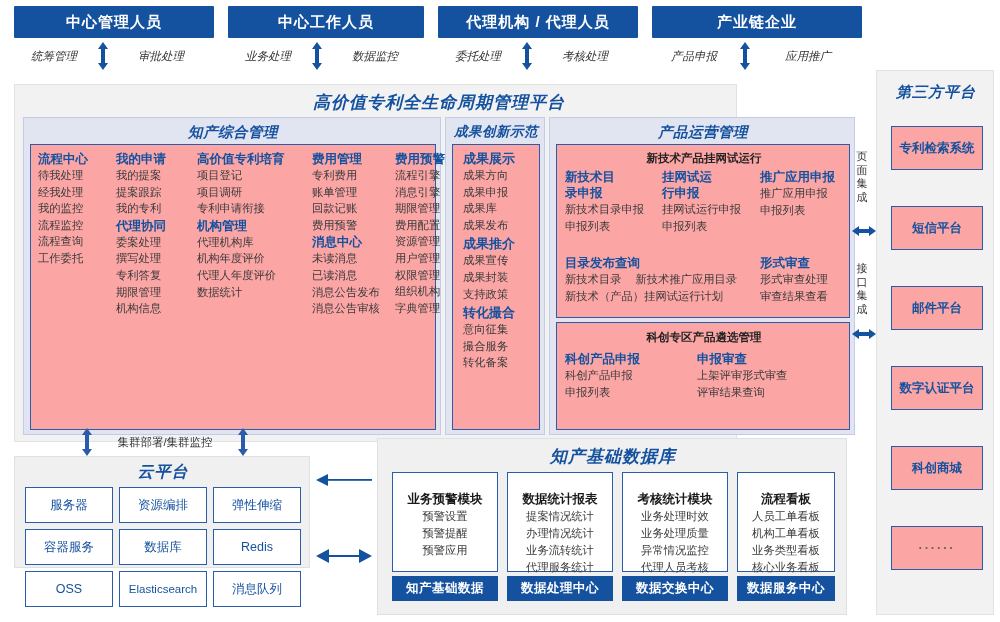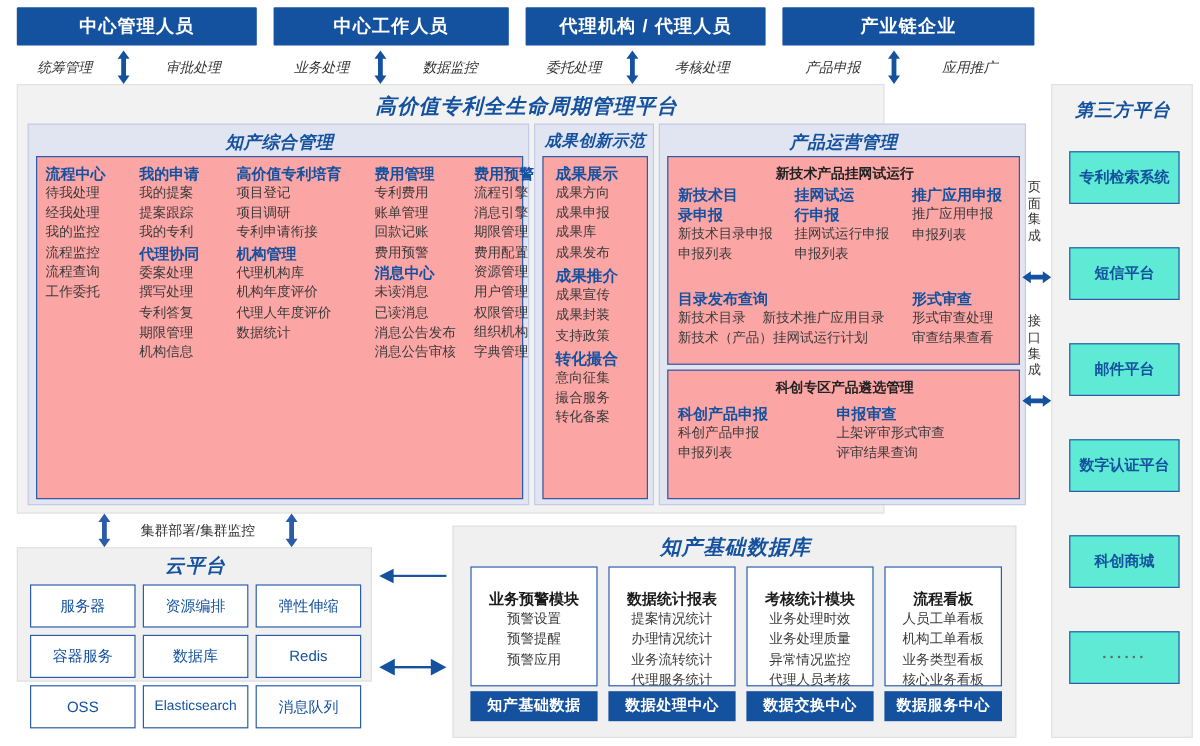--- a/index.html
+++ b/index.html
@@ -29,21 +29,21 @@
   .white-box{background:#fca5a5;border:1.6px solid #2A5CAA;}
   .box-title{font-size:11.5px;font-weight:bold;color:#222222;text-align:center;}
 
   .grp-h{font-size:12.5px;font-weight:bold;color:#14519E;line-height:16px;}
   .itm{font-size:11.3px;color:#3a3a3a;line-height:16.6px;white-space:nowrap;}
 
   
   .tp{background:#F2F2F2;border:1px solid #E2E2E2;}
   .tp-title{font-size:15px;font-weight:bold;font-style:italic;color:#14519E;
             text-align:center;letter-spacing:1px;}
-  .tp-box{background:#5eead4;border:1.8px solid #2A5CAA;font-size:12.5px;
+  .tp-box{background:#fca5a5;border:1.8px solid #2A5CAA;font-size:12.5px;
           font-weight:bold;color:#14519E;}
   .vlabel{font-size:11px;color:#333333;width:14px;line-height:13.5px;
           text-align:center;word-break:break-all;}
 
   
   .cloud{background:#F0F0F0;border:1px solid #E0E0E0;}
   .cloud-title{font-size:16px;font-weight:bold;font-style:italic;color:#14519E;
                text-align:center;letter-spacing:1px;}
   .cloud-cell{background:#ffffff;border:1.4px solid #2A5CAA;font-size:12.5px;
               color:#14519E;}
@@ -123,21 +123,21 @@
     <div class="abs" style="left:738px;top:36px;">
       <svg class="arrow-svg" width="14" height="28" viewBox="0 0 14 28">
         <polygon points="7,0 12,7 9,7 9,21 12,21 7,28 2,21 5,21 5,7 2,7" fill="#14519E"></polygon>
       </svg>
     </div>
     <div class="abs ctr role-flow" style="left:760px;top:40px;width:96px;height:20px;">
       <span>应用推广</span>
     </div>
   </div>
 
-  <div class="abs platform" style="left:14px;top:70px;width:723px;height:358px;">
+  <div class="abs platform" style="left:14px;top:84px;width:723px;height:358px;">
     <div class="abs ctr platform-title" style="left:0;top:6px;width:848px;height:22px;">
       <span>高价值专利全生命周期管理平台</span>
     </div>
 
     <div class="abs sec" style="left:8px;top:32px;width:418px;height:318px;">
       <div class="abs ctr sec-title" style="left:0;top:4px;width:418px;height:20px;">
         <span>知产综合管理</span>
       </div>
       <div class="abs white-box" style="left:6px;top:26px;width:406px;height:286px;padding:6px 0 0 0;">
 

